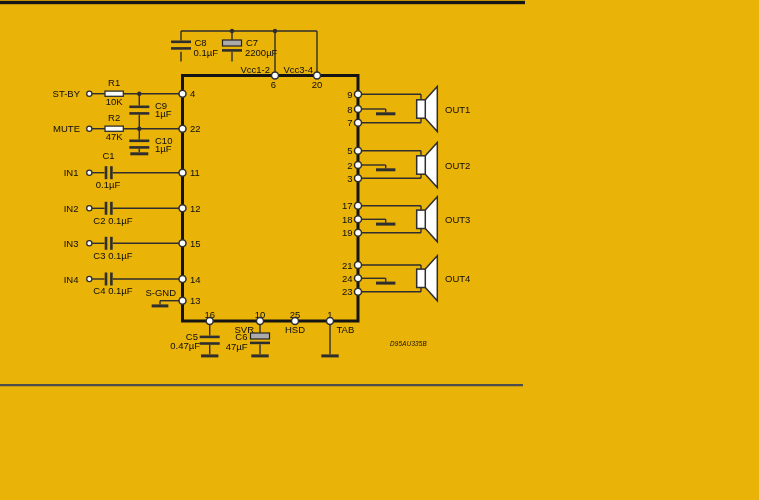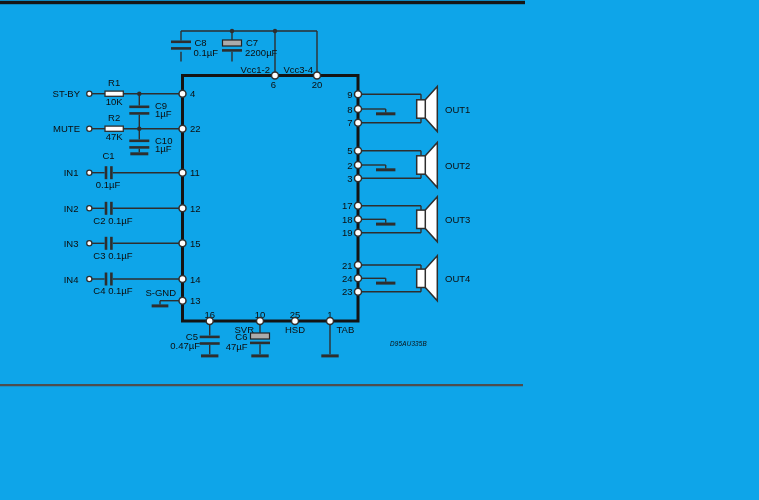--- a/index.html
+++ b/index.html
@@ -1,19 +1,19 @@
 <!DOCTYPE html>
 <html><head>
 <meta charset="utf-8">
 <style>
   html,body{margin:0;padding:0;background:#ffffff;}
   #stage{
     position:relative;
     width:759px;height:500px;
-    background:#0ea5e9;
+    background:#eab308;
     overflow:hidden;
     font-family:"Liberation Sans", sans-serif;
   }
   svg{position:absolute;left:0;top:0;}
   svg text{
     fill:#0d0d0d;
     font-family:"Liberation Sans", sans-serif;
   }
 </style>
 </head>

